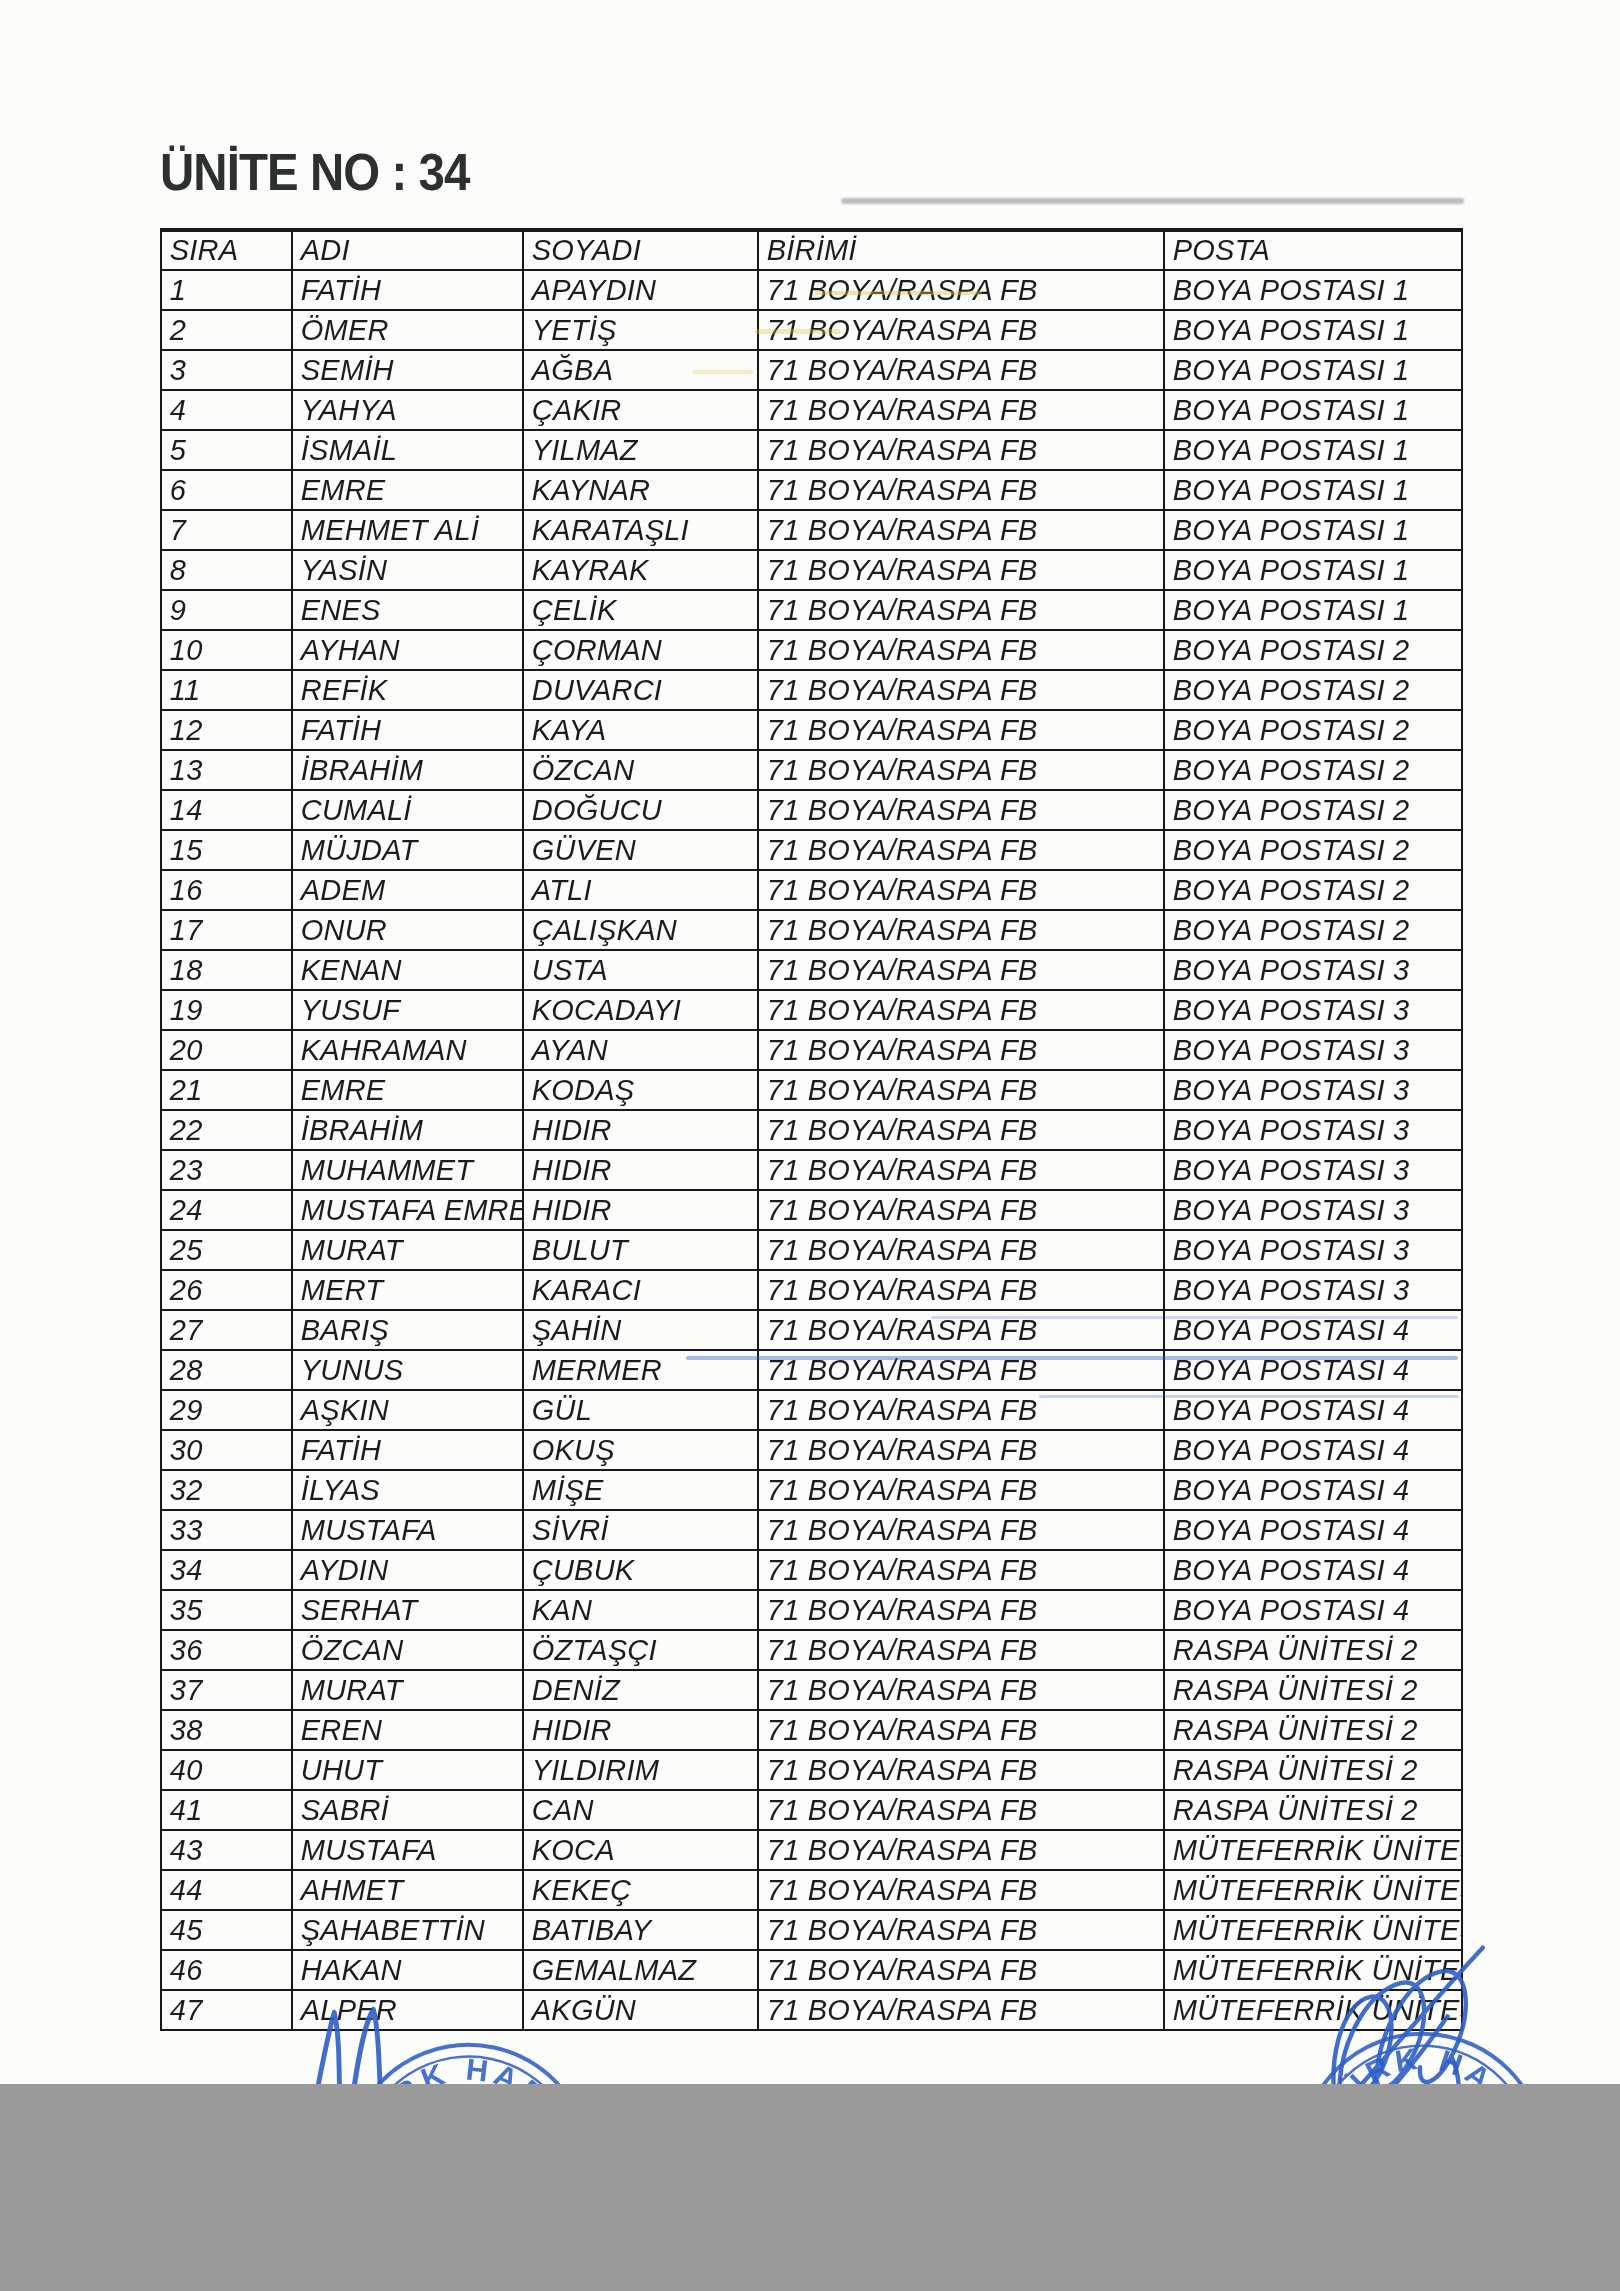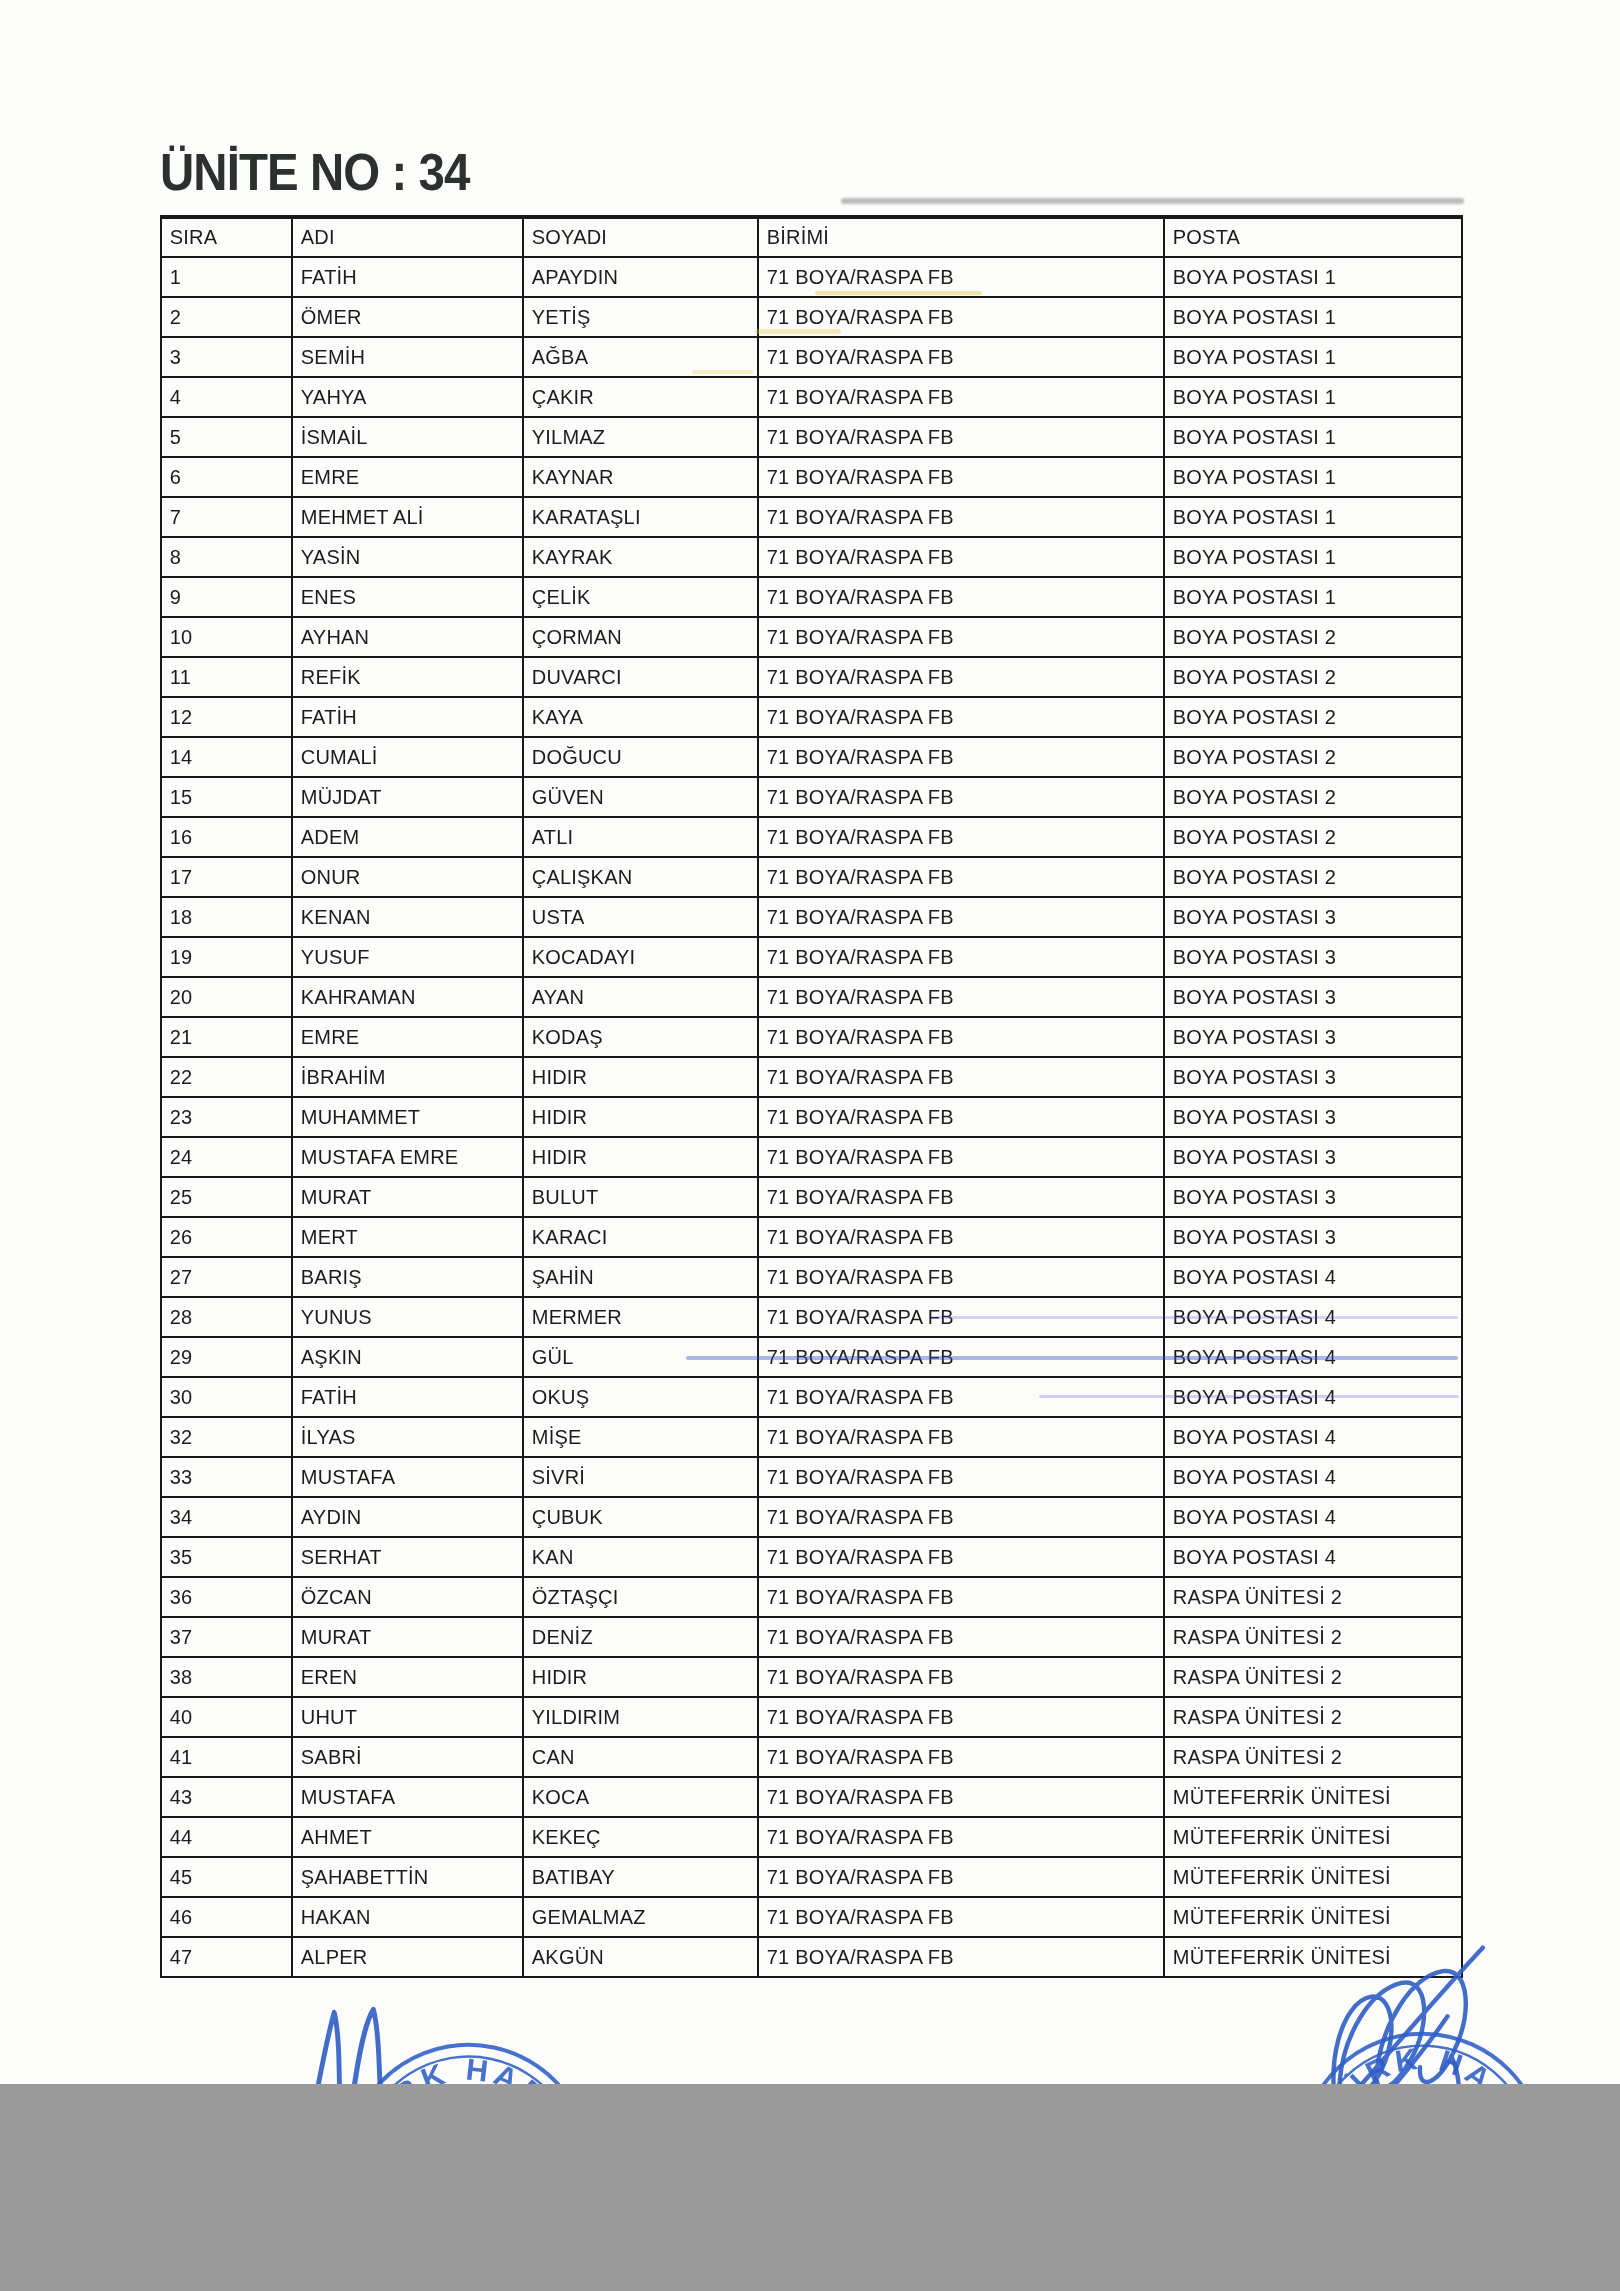--- a/index.html
+++ b/index.html
@@ -14,23 +14,24 @@
     color:#1c1c1c;
   }
   .page-title {
     position:absolute; left:160px; top:143px;
     font-size:51px; font-weight:bold; letter-spacing:-1px;
     color:#2c302f;
     transform:scaleX(0.93); transform-origin:left center;
     white-space:nowrap;
   }
   table.roster {
-    position:absolute; left:160px; top:215px; width:1302px;
+    position:absolute; left:160px; top:228px; width:1302px;
     border-collapse:collapse; table-layout:fixed;
-    font-size:20px;
+    font-size:29px;
+    font-style:italic;
   }
   table.roster th, table.roster td {
     border:2.9px solid #181818;
     height:40px;
     padding:0 7.8px;
     white-space:nowrap; overflow:hidden;
     font-weight:normal;
     text-align:left;
     vertical-align:middle;
     letter-spacing:0.2px;
@@ -159,20 +160,27 @@
           <td>BOYA POSTASI 2</td>
         </tr>
         <tr>
           <td class="num">12</td>
           <td>FATİH</td>
           <td>KAYA</td>
           <td>71 BOYA/RASPA FB</td>
           <td>BOYA POSTASI 2</td>
         </tr>
         <tr>
+          <td class="num">13</td>
+          <td>İBRAHİM</td>
+          <td>ÖZCAN</td>
+          <td>71 BOYA/RASPA FB</td>
+          <td>BOYA POSTASI 2</td>
+        </tr>
+        <tr>
           <td class="num">14</td>
           <td>CUMALİ</td>
           <td>DOĞUCU</td>
           <td>71 BOYA/RASPA FB</td>
           <td>BOYA POSTASI 2</td>
         </tr>
         <tr>
           <td class="num">15</td>
           <td>MÜJDAT</td>
           <td>GÜVEN</td>

